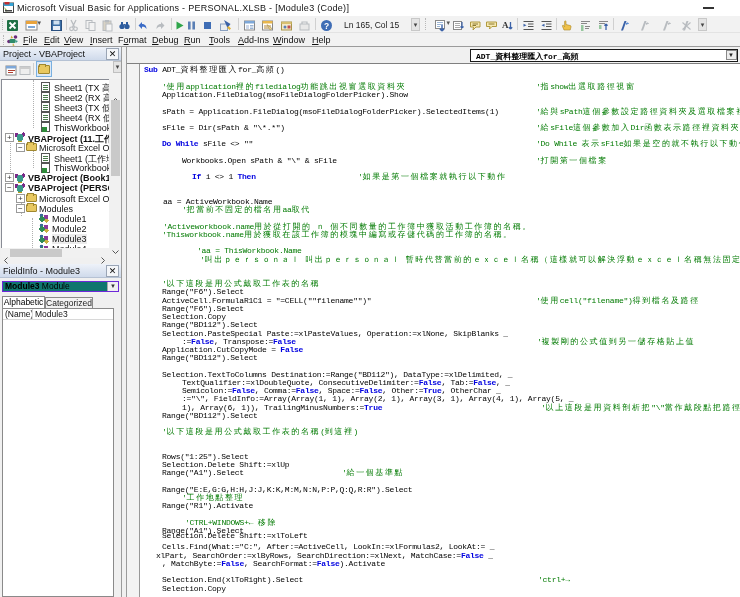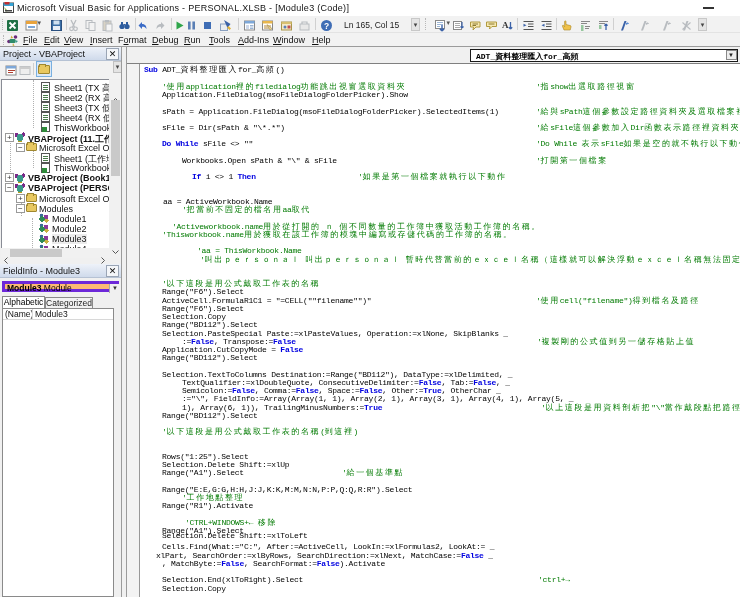--- a/index.html
+++ b/index.html
@@ -73,22 +73,22 @@
              radial-gradient(circle at 25% 25%, #3a6a9a 0 18%, transparent 19%); }
 
 #vscroll { position:absolute; left:109px; top:32px; width:12px; height:179px; background:#f1f1f1; }
 #vscroll .thumb { position:absolute; left:1.5px; top:21px; width:9px; height:76px; background:#c9c9c9; }
 #vscroll .a { position:absolute; left:2.5px; }
 #hscroll { position:absolute; left:1px; top:201px; width:108px; height:10px; background:#f1f1f1; }
 #hscroll .thumb { position:absolute; left:9px; top:1px; width:52px; height:8px; background:#c9c9c9; }
 #hscroll .a { position:absolute; top:1.5px; }
 
 #prophead { top:216.5px; }
-#propcombo { position:absolute; left:2px; top:233.5px; width:117px; height:11px; background:#fdba74;
-  border:3px solid #6d28d9; font-size:8.5px; }
+#propcombo { position:absolute; left:2px; top:233.5px; width:117px; height:11px; background:#0f766e;
+  border:1px solid #6d28d9; font-size:8.5px; }
 #propcombo .t { position:absolute; left:2px; top:-0.5px; white-space:nowrap; }
 #propcombo .dd { position:absolute; left:104px; top:0px; width:11px; height:9px; background:#f0f0f0;
   border-left:1px solid #aaa; font-size:6px; text-align:center; line-height:9px; color:#333; }
 #tabs { position:absolute; left:2px; top:248.5px; width:117px; height:12px; font-size:8.5px; }
 #tabs .t1 { position:absolute; left:0; top:0; width:43px; height:12px; background:#fff;
   border:1px solid #8a8a8a; border-bottom:none; text-align:center; line-height:11px; }
 #tabs .t2 { position:absolute; left:43px; top:1px; width:48px; height:11px; background:#f2f2f2;
   border:1px solid #8a8a8a; border-bottom:none; text-align:center; color:#222; line-height:10px; }
 #propgrid { position:absolute; left:2px; top:260.5px; width:112px; height:289px; background:#fff;
   border:1px solid #8a8a8a; }
@@ -526,21 +526,21 @@
 <div class="cl" style="left:35.0px;top:59.97px">sFile = Dir(sPath &amp; "\*.*")</div>
 <div class="cl" style="left:409.0px;top:59.97px"><span class="c">'<span class="w">給</span>sFile<span class="w">這個參數加入</span>Dir<span class="w">函數表示路徑裡資料夾的所有檔案</span></span></div>
 <div class="cl" style="left:35.0px;top:76.43px"><span class="k">Do While</span> sFile &lt;&gt; ""</div>
 <div class="cl" style="left:409.0px;top:76.43px"><span class="c">'Do While <span class="w">表示</span>sFile<span class="w">如果是空的就不執行以下動作</span></span></div>
 <div class="cl" style="left:55.0px;top:92.88px">Workbooks.Open sPath &amp; "\" &amp; sFile</div>
 <div class="cl" style="left:409.0px;top:92.88px"><span class="c">'<span class="w">打開第一個檔案</span></span></div>
 <div class="cl" style="left:65.0px;top:109.32px"><span class="k">If</span> i &lt;&gt; 1 <span class="k">Then</span></div>
 <div class="cl" style="left:231.0px;top:109.32px"><span class="c">'<span class="w">如果是第一個檔案就執行以下動作</span></span></div>
 <div class="cl" style="left:36.0px;top:134.00px">aa = ActiveWorkbook.Name</div>
 <div class="cl" style="left:55.0px;top:142.22px"><span class="c">'<span class="w">把當前不固定的檔名用</span>aa<span class="w">取代</span></span></div>
-<div class="cl" style="left:45px;top:158.68px"><span class="c">'Activeworkbook.name<span class="w">用於從打開的</span> <span class="w">ｎ</span> <span class="w">個不同數量的工作簿中獲取活動工作簿的名稱。</span></span></div>
+<div class="cl" style="left:36px;top:158.68px"><span class="c">'Activeworkbook.name<span class="w">用於從打開的</span> <span class="w">ｎ</span> <span class="w">個不同數量的工作簿中獲取活動工作簿的名稱。</span></span></div>
 <div class="cl" style="left:35.0px;top:166.90px"><span class="c">'Thisworkbook.name<span class="w">用於獲取在該工作簿的模塊中編寫或存儲代碼的工作簿的名稱。</span></span></div>
 <div class="cl" style="left:70px;top:183.35px"><span class="c">'aa = ThisWorkbook.Name</span></div>
 <div class="cl" style="left:73.0px;top:191.57px"><span class="c">'<span class="w">叫出ｐｅｒｓｏｎａｌ</span> <span class="w">叫出ｐｅｒｓｏｎａｌ</span> <span class="w">暫時代替當前的ｅｘｃｅｌ名稱（這樣就可以解決浮動ｅｘｃｅｌ名稱無法固定的情況</span></span></div>
 <div class="cl" style="left:35.0px;top:216.25px"><span class="c">'<span class="w">以下這段是用公式戴取工作表的名稱</span></span></div>
 <div class="cl" style="left:35.0px;top:224.48px">Range("F6").Select</div>
 <div class="cl" style="left:35.0px;top:232.70px">ActiveCell.FormulaR1C1 = "=CELL(""filename"")"</div>
 <div class="cl" style="left:409.0px;top:232.70px"><span class="c">'<span class="w">使用</span>cell("filename")<span class="w">得到檔名及路徑</span></span></div>
 <div class="cl" style="left:35.0px;top:240.92px">Range("F6").Select</div>
 <div class="cl" style="left:35.0px;top:249.15px">Selection.Copy</div>
 <div class="cl" style="left:35.0px;top:257.38px">Range("BD112").Select</div>

